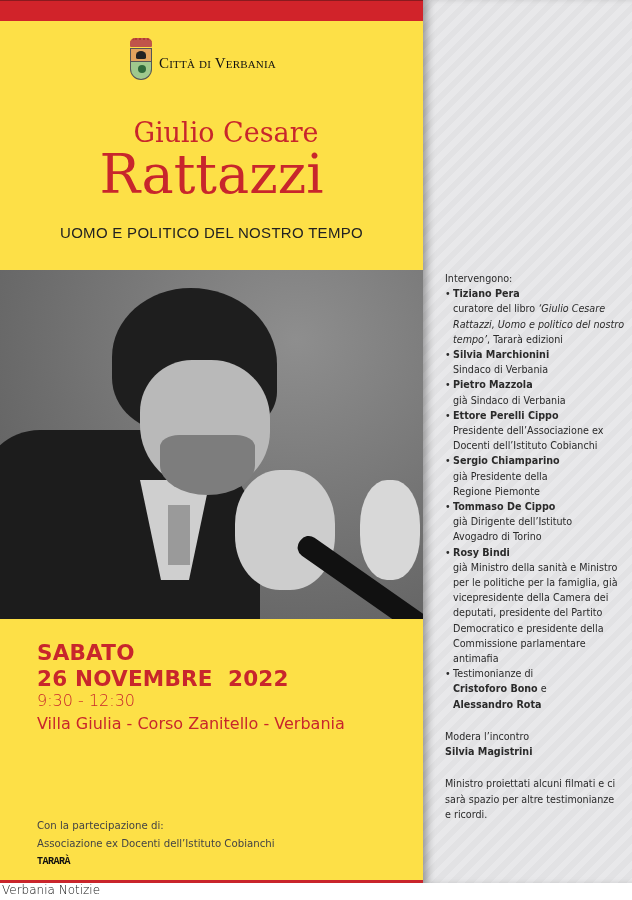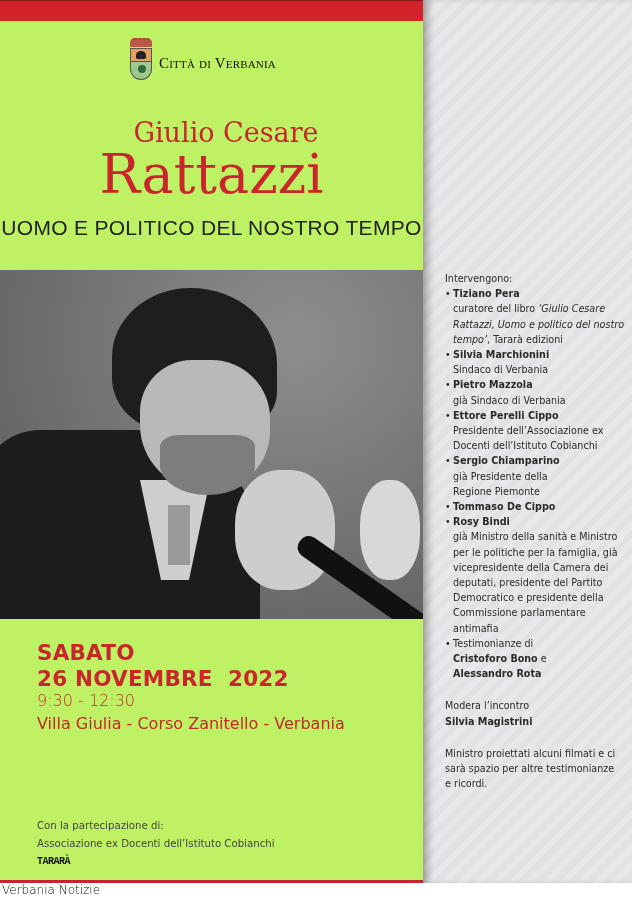--- a/index.html
+++ b/index.html
@@ -1,39 +1,39 @@
 <!DOCTYPE html>
 <html><head>
 <meta charset="utf-8">
 <style>
   * { box-sizing: border-box; margin: 0; padding: 0; }
   html, body { width: 632px; height: 900px; overflow: hidden; background: #ffffff; }
   body { position: relative; font-family: "DejaVu Sans", sans-serif; }
 
   .poster { position: absolute; left: 0; top: 0; width: 632px; height: 883px; }
-  .left { position: absolute; left: 0; top: 0; width: 423px; height: 883px; background: #bef264; }
+  .left { position: absolute; left: 0; top: 0; width: 423px; height: 883px; background: #fde047; }
   .redbar { position: absolute; left: 0; top: 0; width: 423px; height: 21px; background: #d1232a; border-top: 1px solid #8a1a1e; }
   .bottom-red { position: absolute; left: 0; top: 880px; width: 423px; height: 3px; background: #c9252b; }
 
   .right { position: absolute; left: 423px; top: 0; width: 209px; height: 883px;
     background: repeating-linear-gradient(135deg, #e8e8ea 0px, #e8e8ea 6px, #e2e2e4 6px, #e2e2e4 12px);
     box-shadow: inset 8px 0 8px -4px rgba(0,0,0,0.35); }
 
   .logo { position: absolute; left: 129px; top: 38px; display: flex; align-items: center; }
   .crest { width: 24px; height: 44px; position: relative; }
   .crest .crown { position: absolute; left: 1px; top: 0; width: 22px; height: 9px; background: #c0554a; border-radius: 5px 5px 1px 1px; border-top: 2px dotted #b13a33; }
   .crest .shield-top { position: absolute; left: 1px; top: 10px; width: 22px; height: 14px; background: #e3a35d; border: 1px solid #555; }
   .crest .shield-top::after { content: ""; position: absolute; left: 5px; top: 2px; width: 10px; height: 8px; background: #222; border-radius: 50% 50% 20% 20%; }
   .crest .shield-bot { position: absolute; left: 1px; top: 24px; width: 22px; height: 18px; background: #9fc98d; border: 1px solid #555; border-top: none; border-radius: 0 0 11px 11px; }
   .crest .shield-bot::after { content: ""; position: absolute; left: 7px; top: 3px; width: 8px; height: 8px; background: #2f6a3a; border-radius: 50%; }
   .logo-text { margin-left: 6px; margin-top: 6px; font-family: "Liberation Serif", serif; font-size: 15px; color: #111; letter-spacing: 0.2px; font-variant: small-caps; }
 
   .title-small { position: absolute; left: 0; width: 423px; top: 117px; text-align: center; font-family: "DejaVu Serif", serif; font-size: 27px; color: #c8262c; padding-left: 29px; }
   .title-big { position: absolute; left: 0; width: 423px; top: 145px; text-align: center; font-family: "DejaVu Serif", serif; font-size: 54px; color: #c8262c; letter-spacing: 0px; line-height: 1.1; }
-  .subtitle { position: absolute; left: 0; width: 423px; top: 216px; text-align: center; font-family: "Liberation Sans", sans-serif; font-size: 21px; color: #222; letter-spacing: 0.3px; }
+  .subtitle { position: absolute; left: 0; width: 423px; top: 224px; text-align: center; font-family: "Liberation Sans", sans-serif; font-size: 15px; color: #222; letter-spacing: 0.3px; }
 
   .photo { position: absolute; left: 0; top: 270px; width: 423px; height: 349px; overflow: hidden;
     background: radial-gradient(ellipse at 70% 20%, #8e8e8e 0%, #6e6e6e 60%, #5a5a5a 100%); }
   .photo .jacket { position: absolute; left: -20px; top: 160px; width: 280px; height: 220px; background: #1c1c1c; border-radius: 60px 120px 0 0; }
   .photo .shirt { position: absolute; left: 140px; top: 210px; width: 70px; height: 100px; background: #cfcfcf; clip-path: polygon(0 0, 100% 0, 70% 100%, 30% 100%); }
   .photo .tie { position: absolute; left: 168px; top: 235px; width: 22px; height: 60px; background: #9a9a9a; }
   .photo .hair { position: absolute; left: 112px; top: 18px; width: 165px; height: 145px; background: #1e1e1e; border-radius: 50% 55% 30% 40%; }
   .photo .face { position: absolute; left: 140px; top: 90px; width: 130px; height: 130px; background: #b9b9b9; border-radius: 40% 45% 45% 50%; }
   .photo .beard { position: absolute; left: 160px; top: 165px; width: 95px; height: 60px; background: #7d7d7d; border-radius: 20% 20% 50% 50%; }
   .photo .hand1 { position: absolute; left: 235px; top: 200px; width: 100px; height: 120px; background: #cdcdcd; border-radius: 45%; }
@@ -124,20 +124,21 @@
     <div class="item">
       <span class="nm">Ettore Perelli Cippo</span>
       <span class="ds" style="width:160px">Presidente dell’Associazione ex Docenti dell’Istituto Cobianchi</span>
     </div>
     <div class="item">
       <span class="nm">Sergio Chiamparino</span>
       <span class="ds" style="width:120px">già Presidente della Regione Piemonte</span>
     </div>
     <div class="item">
       <span class="nm">Tommaso De Cippo</span>
+      <span class="ds" style="width:150px">già Dirigente dell’Istituto Avogadro di Torino</span>
     </div>
     <div class="item">
       <span class="nm">Rosy Bindi</span>
       <span class="ds" style="width:165px">già Ministro della sanità e Ministro per le politiche per la famiglia, già vicepresidente della Camera dei deputati, presidente del Partito Democratico  e presidente della Commissione parlamentare antimafia</span>
     </div>
     <div class="item">
       <span class="ds">Testimonianze di</span>
       <span><b>Cristoforo Bono</b><span> e</span></span>
       <b class="nm">Alessandro Rota</b>
     </div>

